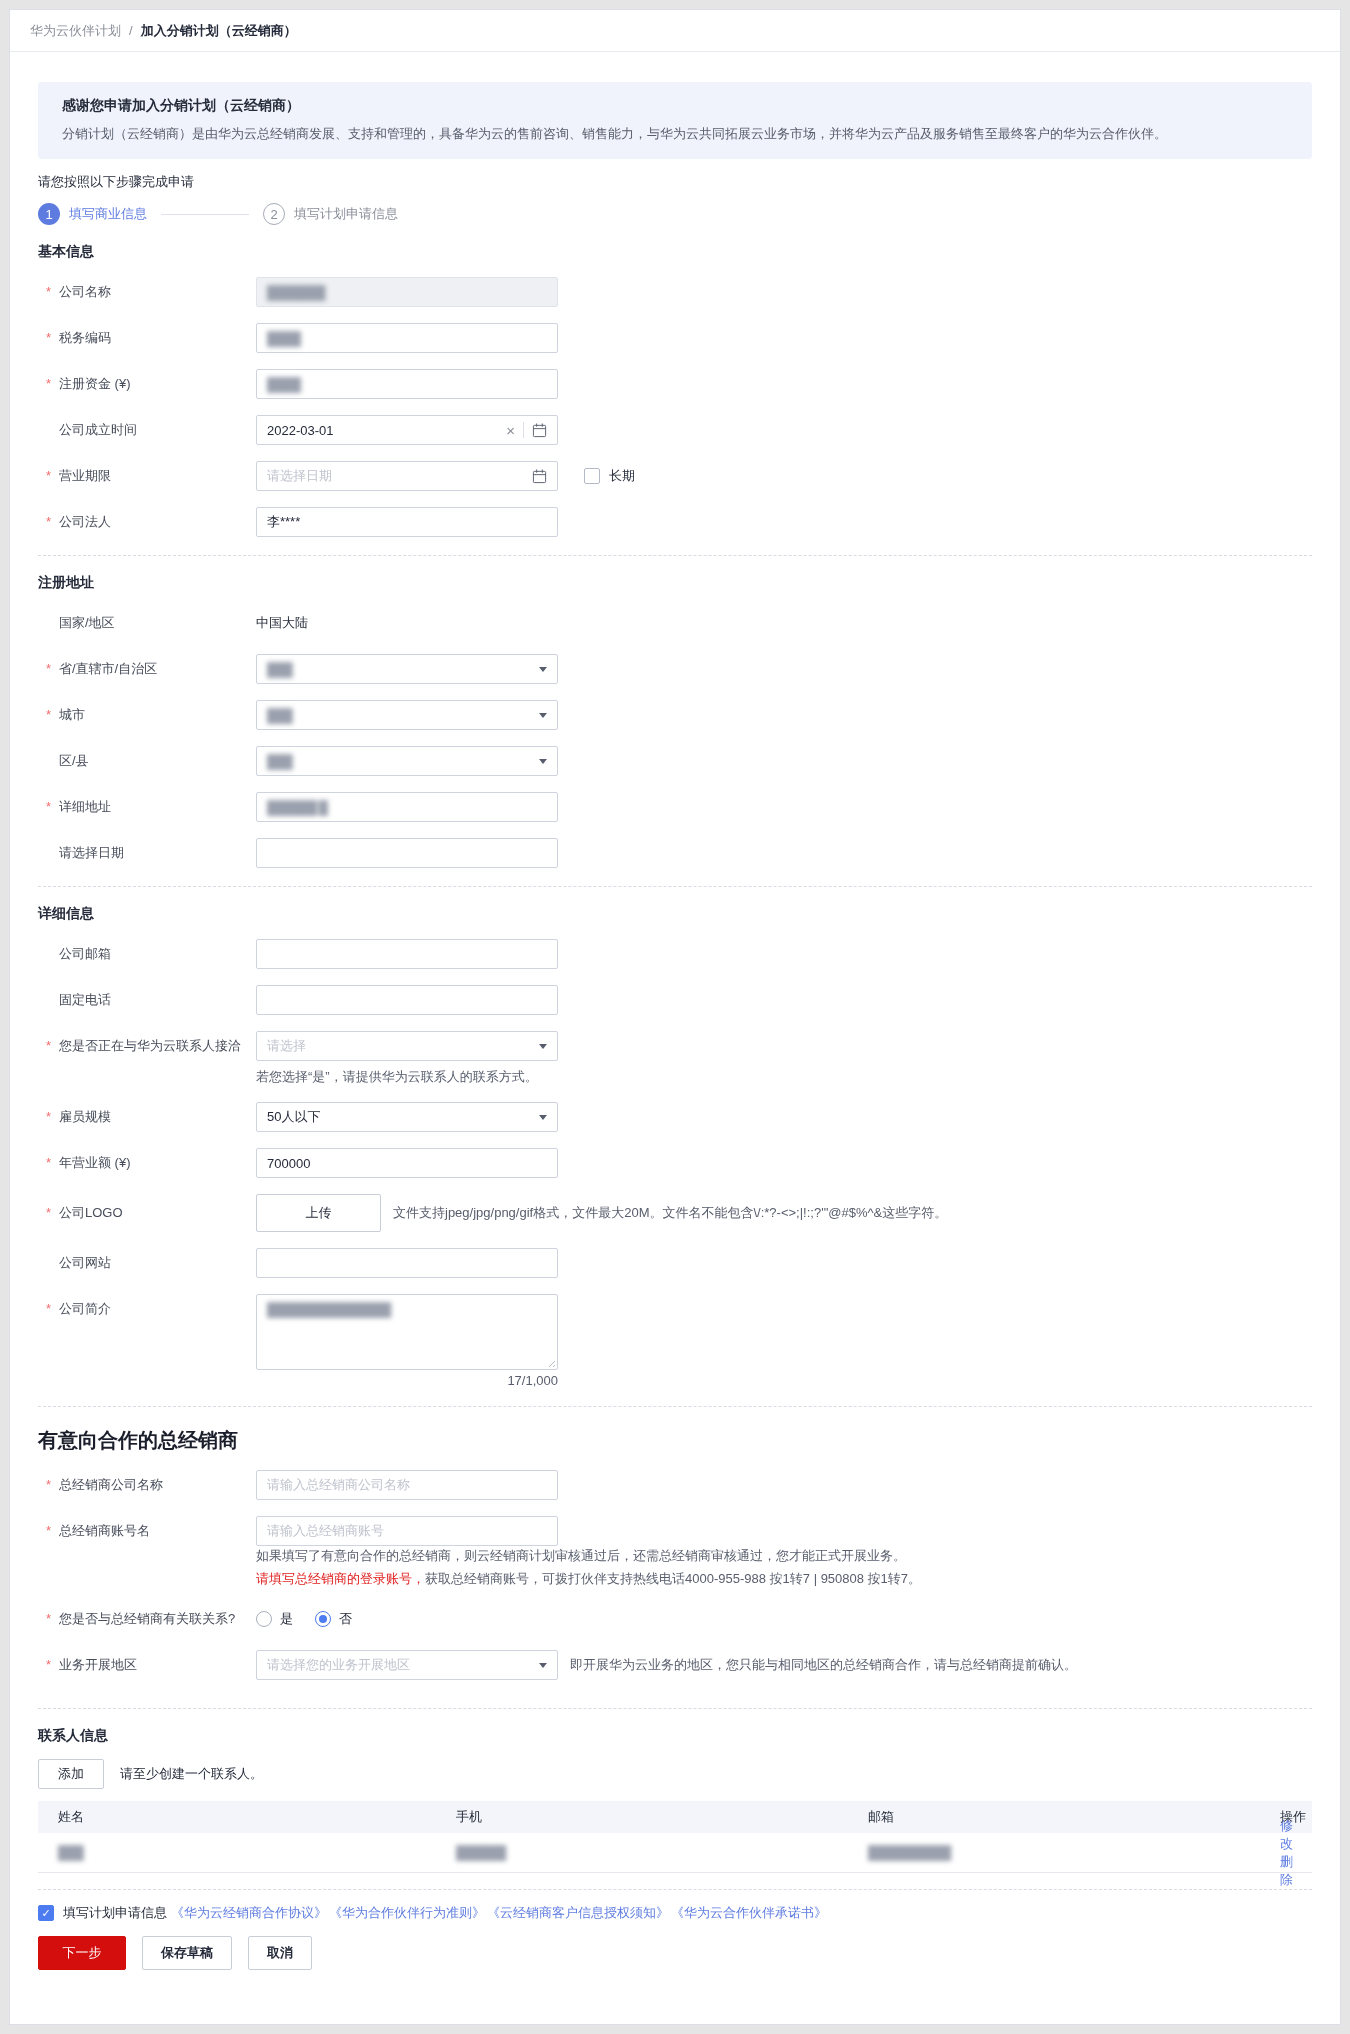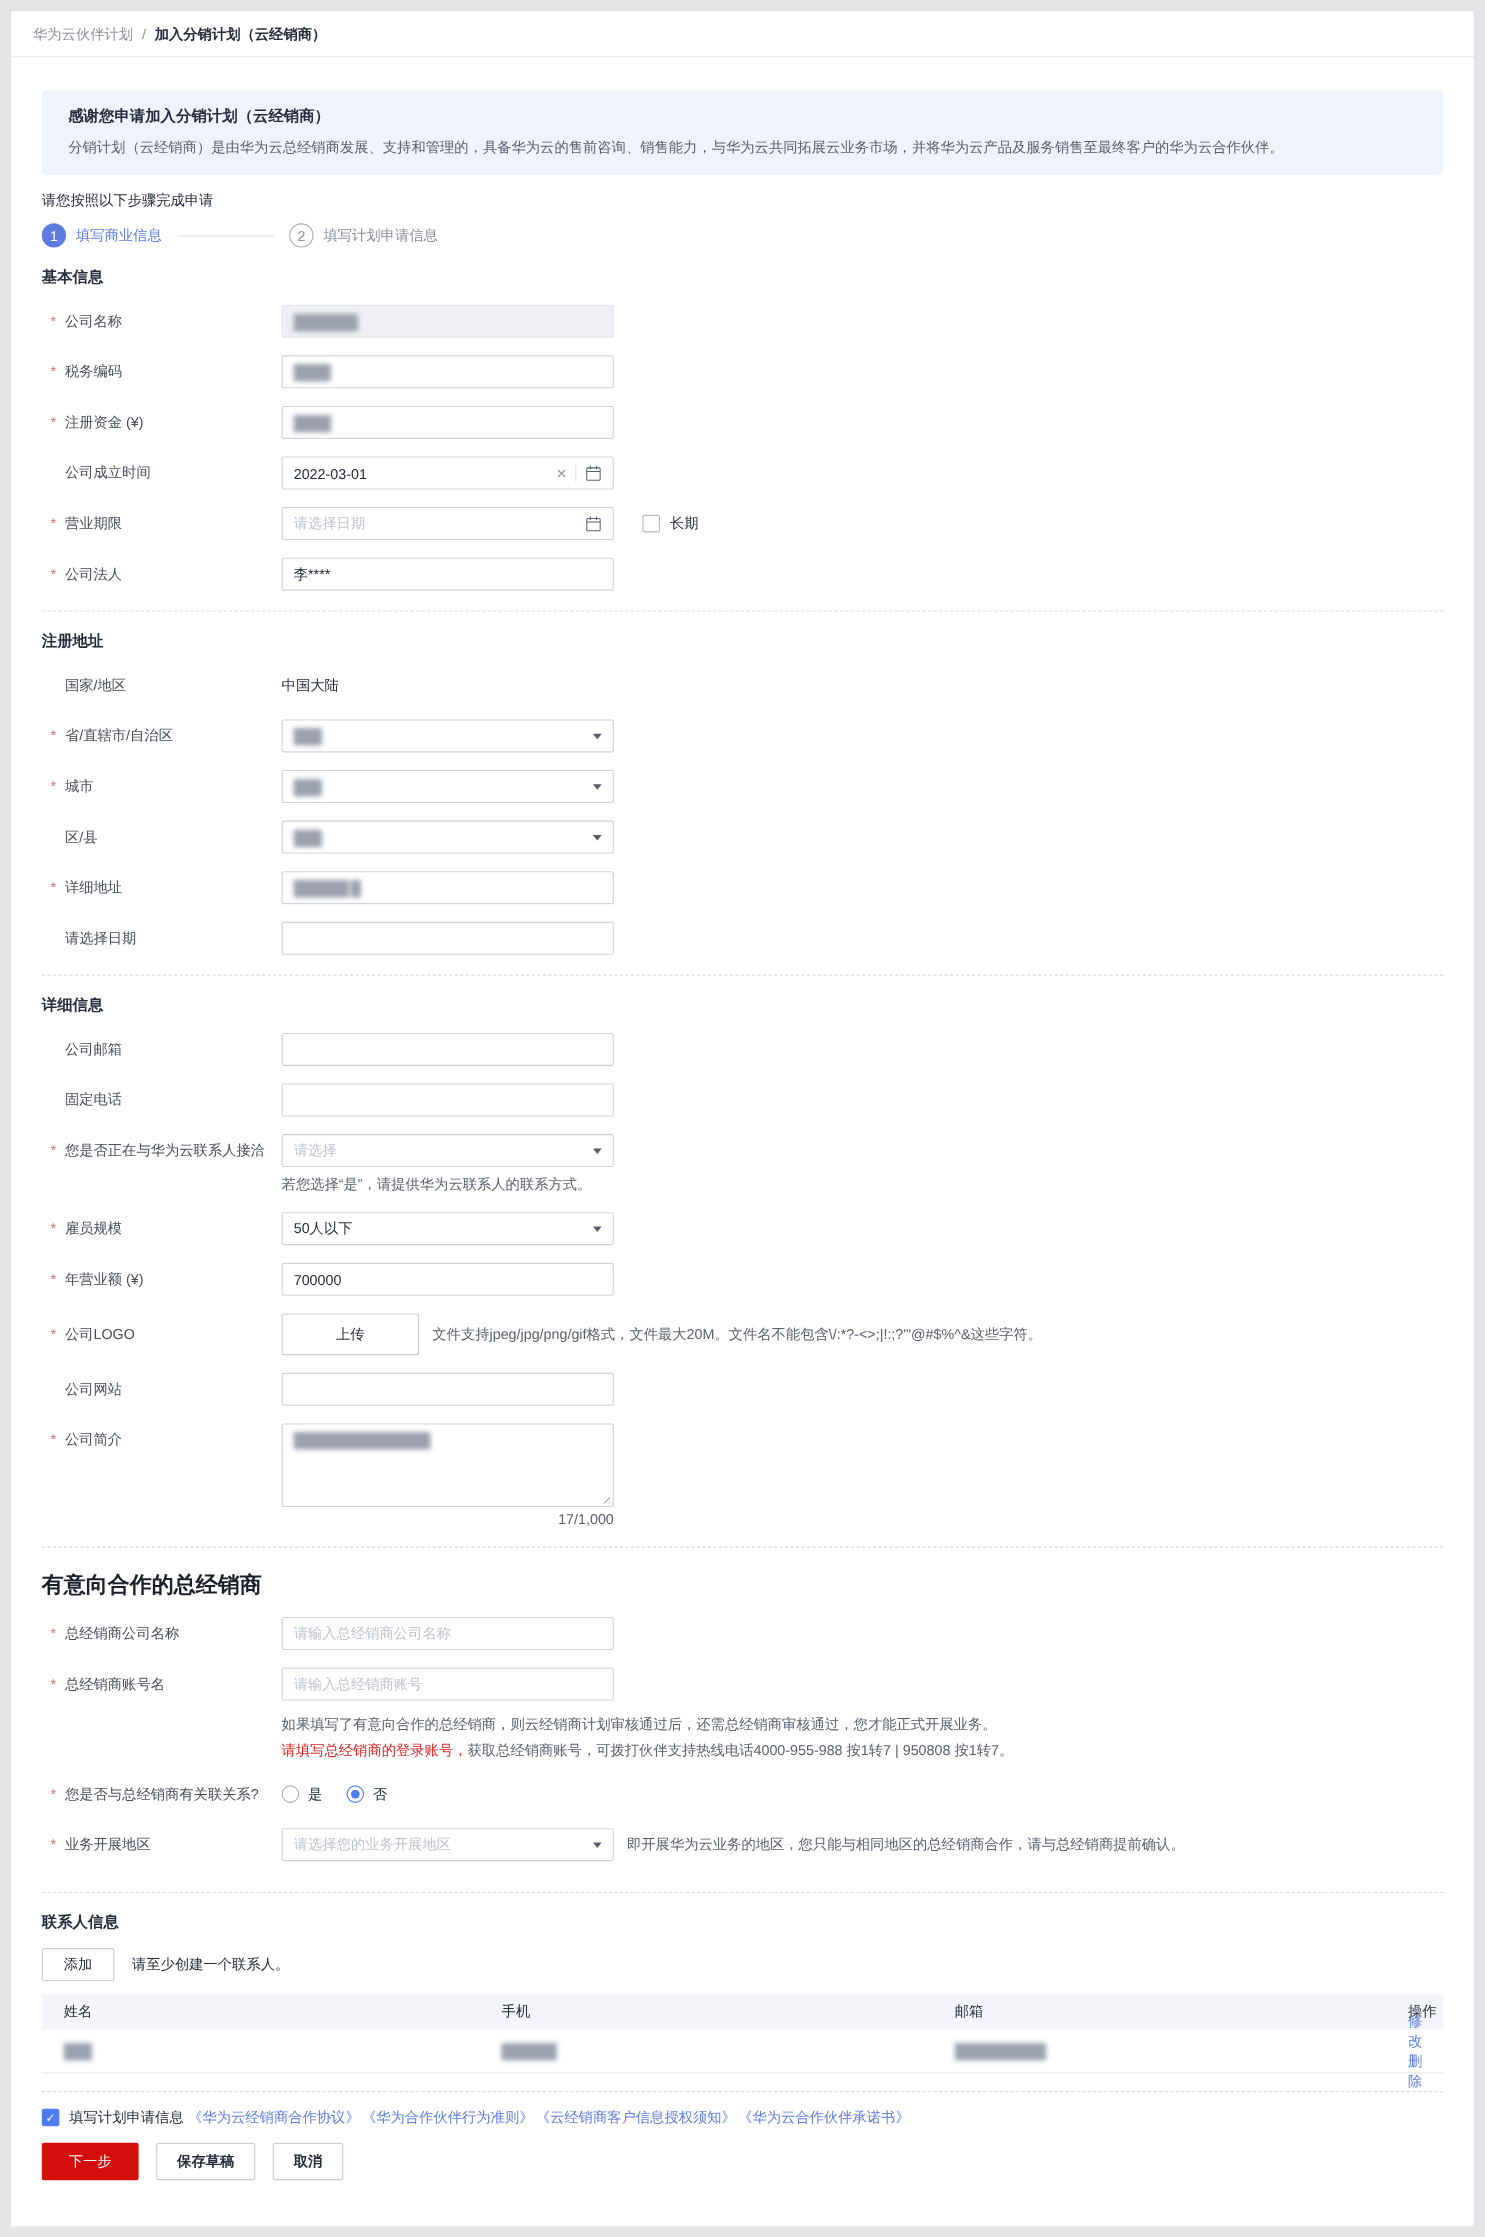--- a/index.html
+++ b/index.html
@@ -298,21 +298,21 @@
           </div>
     </div>
 
     <div class="frow">
       <div class="flabel"><i class="star">*</i><span>总经销商账号名</span></div>
       <div class="input">
             <span class="ph">请输入总经销商账号</span>
           </div>
     </div>
 
-    <div class="frow" style="margin-top:12px;min-height:19px;">
+    <div class="frow" style="margin-top:0;min-height:19px;">
       <div class="flabel"></div>
       <div class="hint">如果填写了有意向合作的总经销商，则云经销商计划审核通过后，还需总经销商审核通过，您才能正式开展业务。</div>
     </div>
     <div class="frow" style="margin-top:4px;min-height:19px;">
       <div class="flabel"></div>
       <div>
         <span class="hint-red">请填写总经销商的登录账号，</span><span class="hint">获取总经销商账号，可拨打伙伴支持热线电话4000-955-988 按1转7 | 950808 按1转7。</span>
       </div>
     </div>
 

